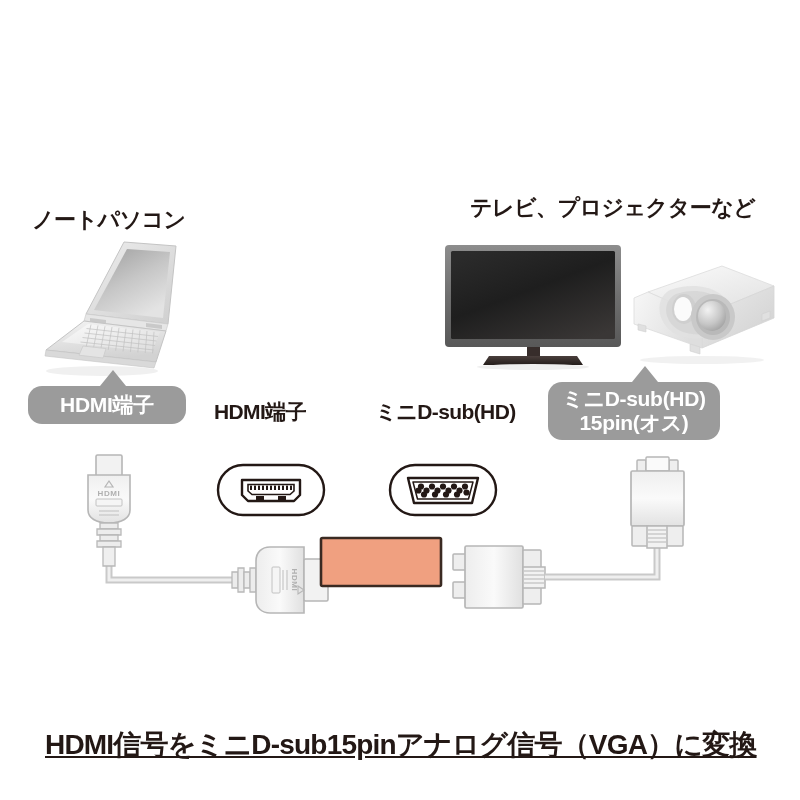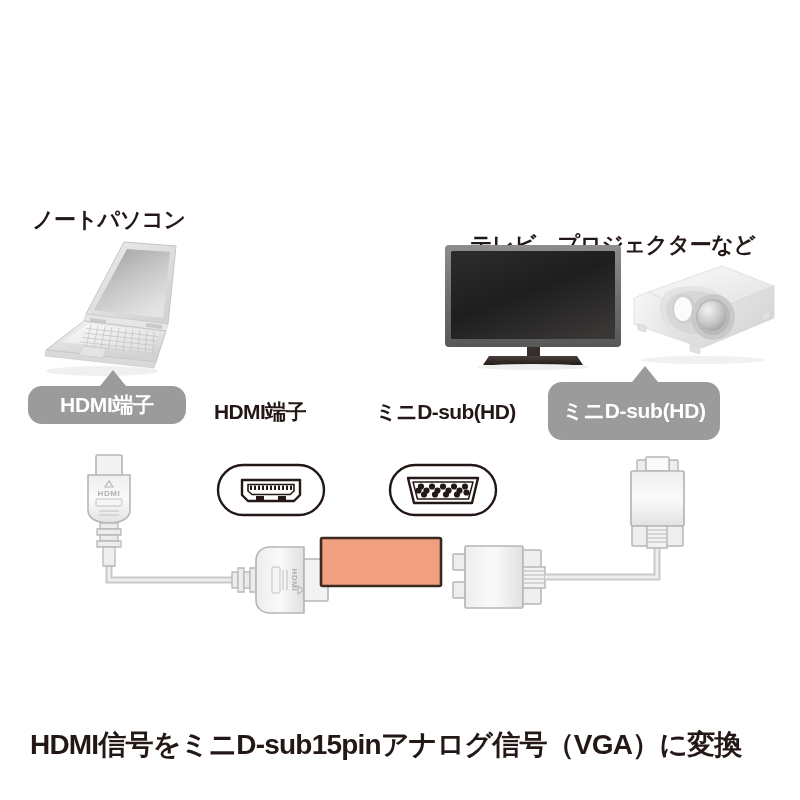--- a/index.html
+++ b/index.html
@@ -139,21 +139,21 @@
 
       <ellipse cx="74" cy="133" rx="56" ry="5" fill="#f0f0f0"></ellipse>
     </svg>
   </div>
 
   <div class="badge-tail" style="left:100px; top:370px;"></div>
   <div class="abs badge" style="left:28px; top:386px; width:158px; height:38px;">
     <span>HDMI端子</span>
   </div>
 
-  <div class="abs device-heading" style="left:470px; top:196px;margin-top:37px;">テレビ、プロジェクターなど</div>
+  <div class="abs device-heading" style="left:470px; top:196px;">テレビ、プロジェクターなど</div>
 
   <div class="abs" style="left:443px; top:243px;">
     <svg width="180" height="128" viewBox="0 0 180 128">
       <defs>
         <linearGradient id="tvBez" x1="0" y1="0" x2="0" y2="1">
           <stop offset="0%" stop-color="#8d8d8d"></stop>
           <stop offset="50%" stop-color="#6f6f6f"></stop>
           <stop offset="100%" stop-color="#585858"></stop>
         </linearGradient>
         <linearGradient id="tvScr" x1="0.15" y1="0" x2="0.85" y2="1">
@@ -215,20 +215,21 @@
       <path d="M20,62 L28,64 L28,70 L20,68 Z" fill="#e0e0e0" stroke="#d0d0d0" stroke-width="0.6"></path>
       <path d="M72,82 L82,85 L82,92 L72,89 Z" fill="#e0e0e0" stroke="#d0d0d0" stroke-width="0.6"></path>
       <path d="M144,52 L152,49 L152,56 L144,59 Z" fill="#e0e0e0" stroke="#d0d0d0" stroke-width="0.6"></path>
       <ellipse cx="84" cy="98" rx="62" ry="4" fill="#f1f1f1"></ellipse>
     </svg>
   </div>
 
   <div class="badge-tail" style="left:632px; top:366px;"></div>
   <div class="abs badge" style="left:548px; top:382px; width:172px; height:58px; flex-direction:column;">
     <span>ミニD-sub(HD)</span>
+    <span>15pin(オス)</span>
   </div>
 
   <div class="abs port-caption" style="left:195px; top:400px; width:130px;">
     <div>HDMI端子</div>
   </div>
 
   <div class="abs" style="left:216px; top:463px;">
     <svg width="110" height="54" viewBox="0 0 110 54">
       <rect x="2" y="2" width="106" height="50" rx="25" ry="25" fill="#ffffff" stroke="#231815" stroke-width="2.4"></rect>
       <path d="M26,17 L84,17 L84,32 L78,38 L32,38 L26,32 Z" fill="#ffffff" stroke="#231815" stroke-width="2.4" stroke-linejoin="round"></path>
@@ -382,15 +383,15 @@
         <g stroke="#bfbfbf" stroke-width="1.2">
           <path d="M640,90 L658,90"></path>
             <path d="M640,94 L658,94"></path>
           <path d="M640,98 L658,98"></path>
             <path d="M640,102 L658,102"></path>
         </g>
       </g>
     </svg>
   </div>
 
-  <div class="abs bottom-caption" style="left:30px; top:726px;">HDMI信号をミニD-sub15pinアナログ信号（VGA）に変換</div>
+  <div class="abs bottom-caption" style="left:45px; top:726px;text-decoration:underline;">HDMI信号をミニD-sub15pinアナログ信号（VGA）に変換</div>
 
 </div>
 
 </body></html>

